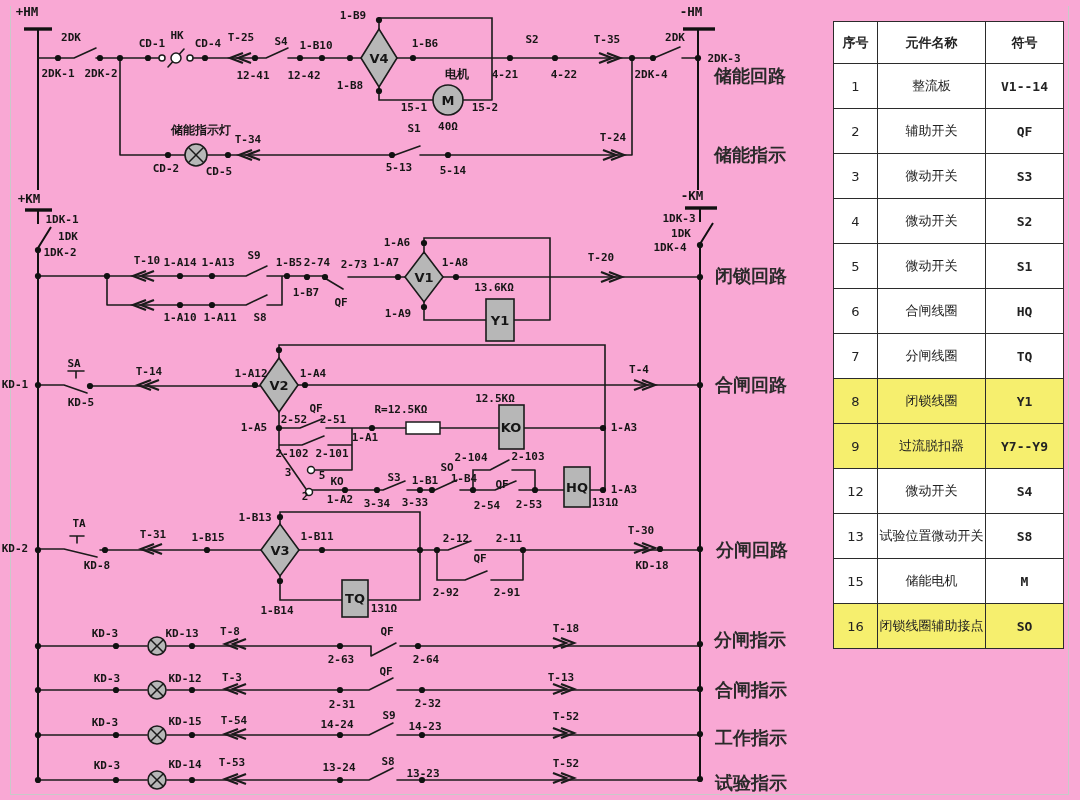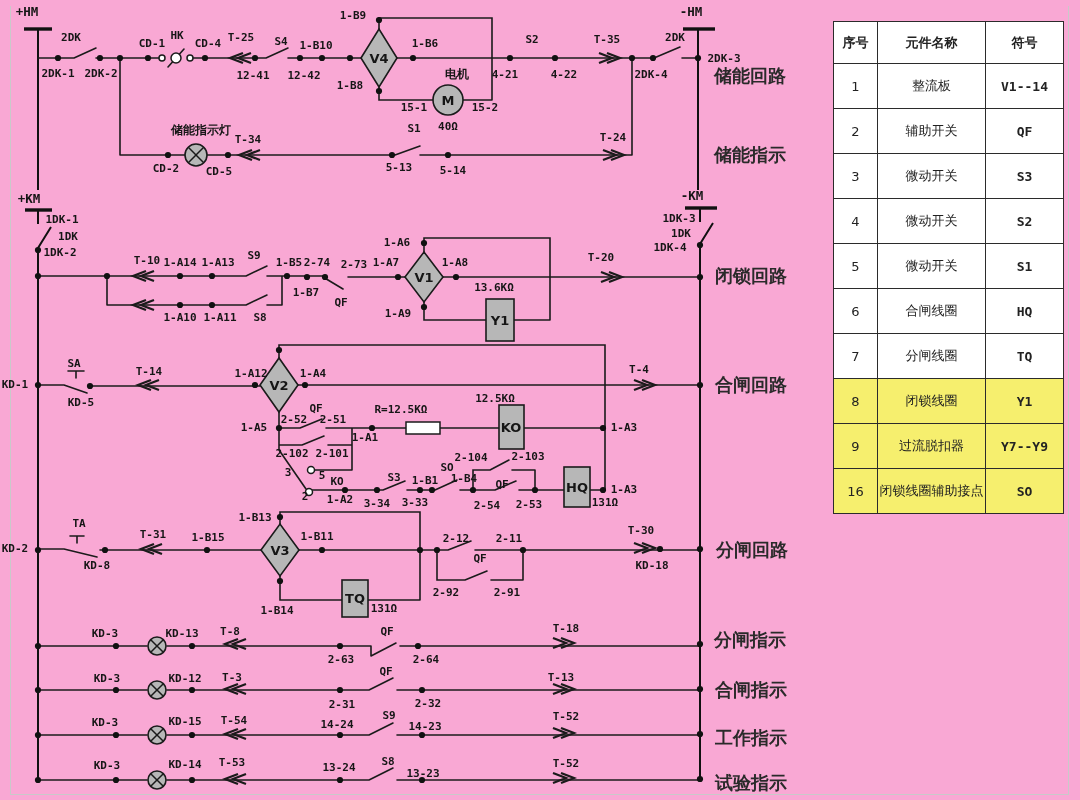--- a/index.html
+++ b/index.html
@@ -477,20 +477,35 @@
         <tr class="hl">
           <td>8</td>
           <td>闭锁线圈</td>
           <td class="sym">Y1</td>
         </tr>
         <tr class="hl">
           <td>9</td>
           <td>过流脱扣器</td>
           <td class="sym">Y7--Y9</td>
         </tr>
+        <tr>
+          <td>12</td>
+          <td>微动开关</td>
+          <td class="sym">S4</td>
+        </tr>
+        <tr>
+          <td>13</td>
+          <td>试验位置微动开关</td>
+          <td class="sym">S8</td>
+        </tr>
+        <tr>
+          <td>15</td>
+          <td>储能电机</td>
+          <td class="sym">M</td>
+        </tr>
         <tr class="hl">
           <td>16</td>
           <td>闭锁线圈辅助接点</td>
           <td class="sym">SO</td>
         </tr>
       </tbody>
   </table>
 </div>
 
 </body></html>

